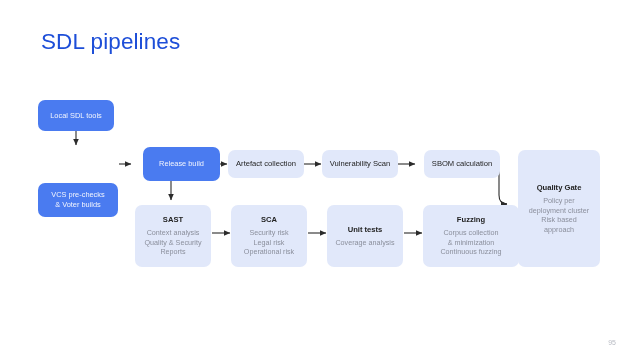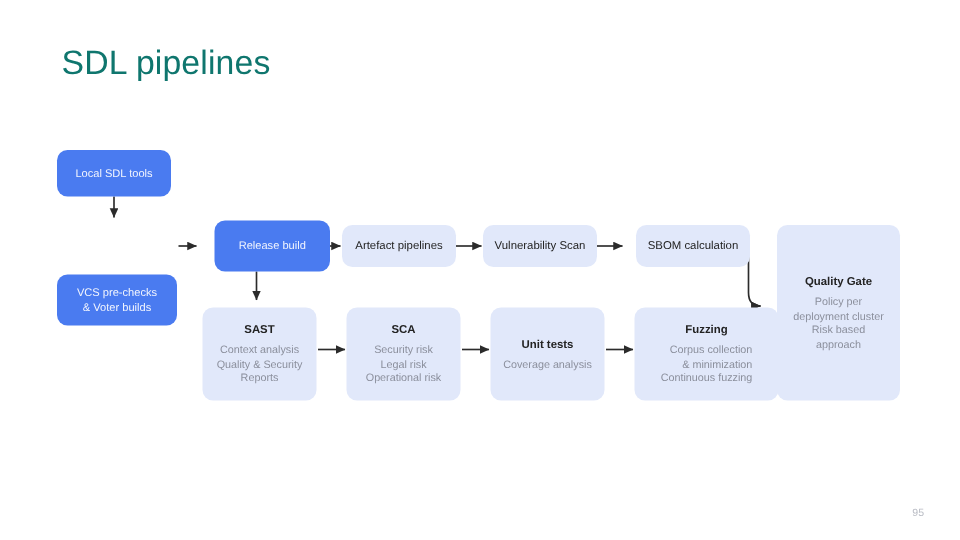--- a/index.html
+++ b/index.html
@@ -18,21 +18,21 @@
     width: 640px;
     height: 360px;
     background: #ffffff;
   }
   #slide-title {
     position: absolute;
     left: 41px;
     top: 29px;
     font-size: 22.5px;
     font-weight: 400;
-    color: #0f766e;
+    color: #1d4ed8;
     letter-spacing: 0.1px;
     white-space: nowrap;
   }
   .node {
     position: absolute;
     box-sizing: border-box;
     border-radius: 7px;
     display: flex;
     flex-direction: column;
     align-items: center;
@@ -130,21 +130,21 @@
   <div class="node blue" style="left:38px; top:147px; width:80px; height:34px;margin-top:36px;">
     <div class="node-title">VCS pre-checks
 &amp; Voter builds</div>
   </div>
 
   <div class="node blue" style="left:143px; top:147px; width:77px; height:34px;">
     <div class="node-title">Release build</div>
   </div>
 
   <div class="node light plain" style="left:228px; top:150px; width:76px; height:28px;">
-    <div class="node-title">Artefact pipelines</div>
+    <div class="node-title">Artefact collection</div>
   </div>
 
   <div class="node light plain" style="left:322px; top:150px; width:76px; height:28px;">
     <div class="node-title">Vulnerability Scan</div>
   </div>
 
   <div class="node light plain" style="left:424px; top:150px; width:76px; height:28px;">
     <div class="node-title">SBOM calculation</div>
   </div>
 
@@ -160,21 +160,21 @@
     <div class="node-sub">Security risk
 Legal risk
 Operational risk</div>
   </div>
 
   <div class="node light" style="left:327px; top:205px; width:76px; height:62px;text-align:right;">
     <div class="node-title">Unit tests</div>
     <div class="node-sub">Coverage analysis</div>
   </div>
 
-  <div class="node light" style="left:423px; top:205px; width:96px; height:62px;text-align:right;">
+  <div class="node light" style="left:423px; top:205px; width:96px; height:62px;">
     <div class="node-title">Fuzzing</div>
     <div class="node-sub">Corpus collection
 &amp; minimization
 Continuous fuzzing</div>
   </div>
 
   <div class="node light" style="left:518px; top:150px; width:82px; height:117px;">
     <div class="node-title">Quality Gate</div>
     <div class="node-sub">Policy per
 deployment cluster

